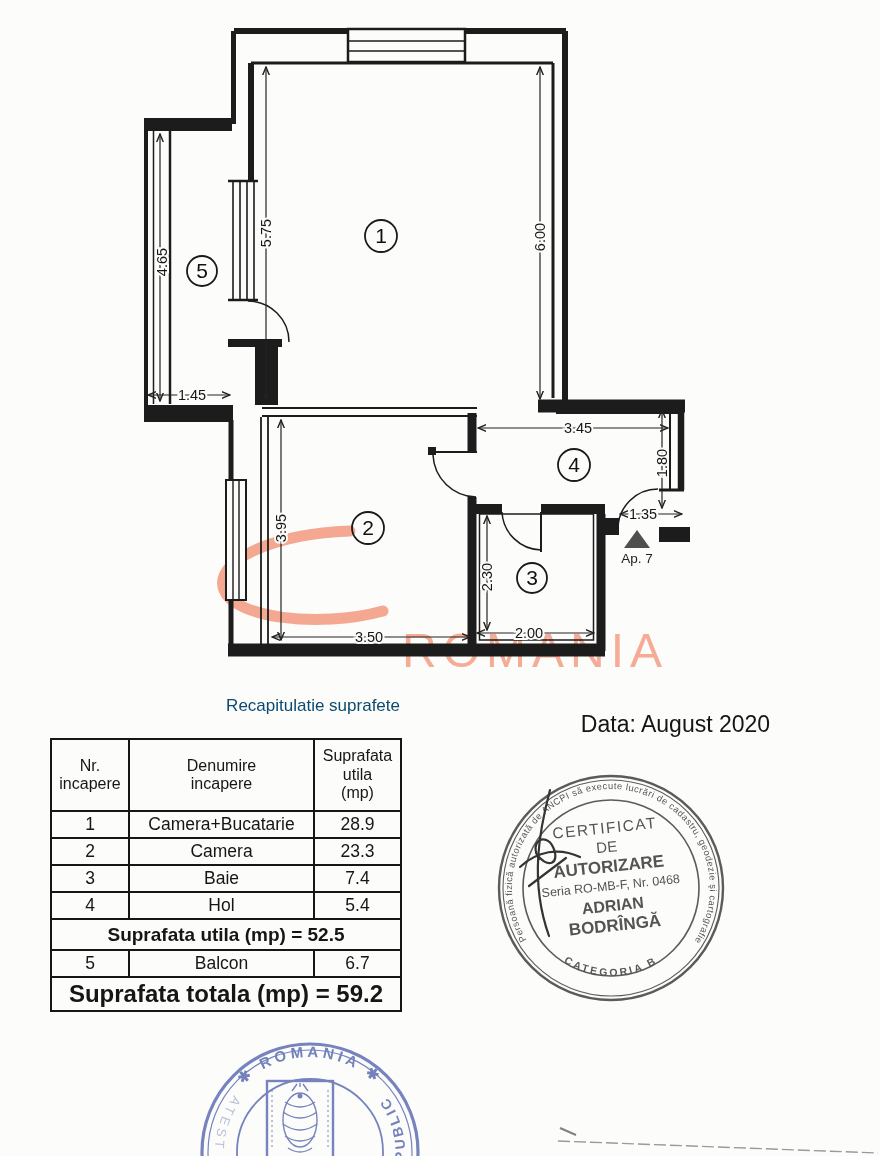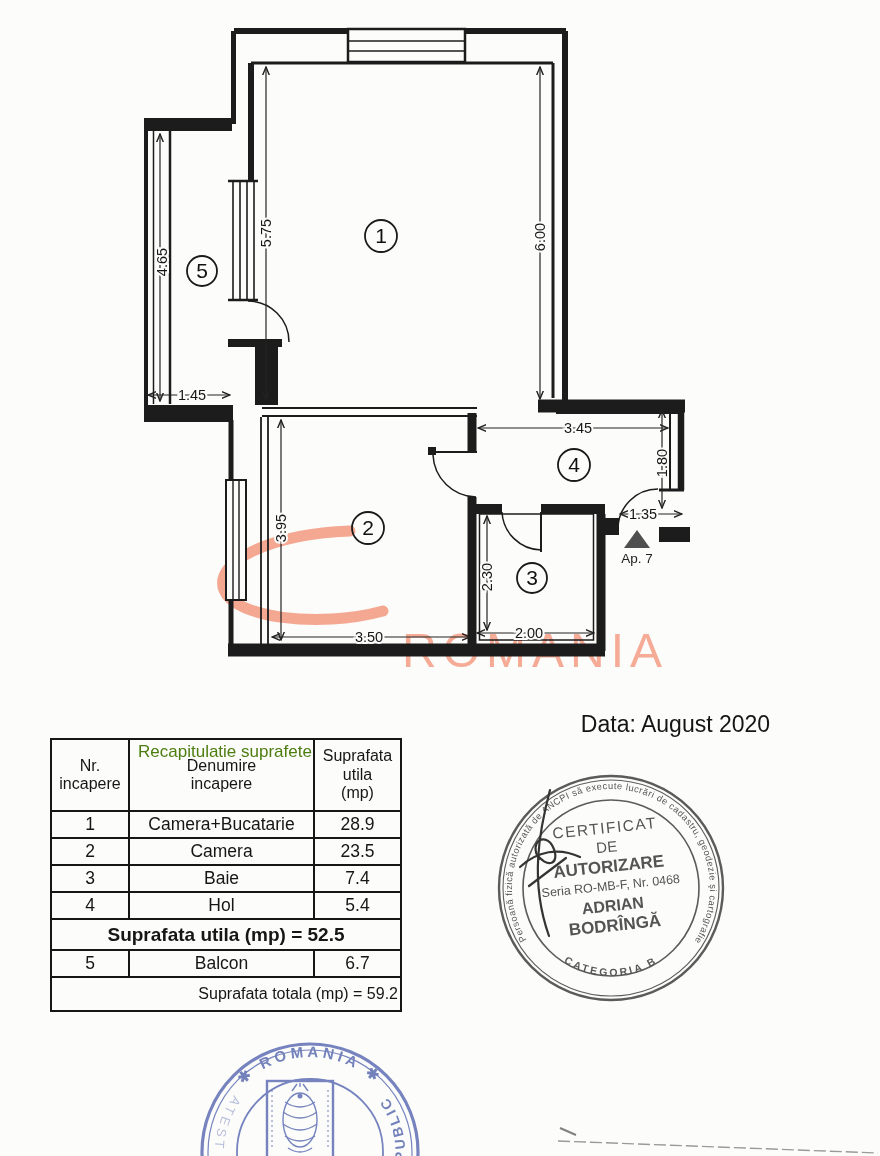--- a/index.html
+++ b/index.html
@@ -4,34 +4,34 @@
 <style>
   html,body{margin:0;padding:0;background:#e8e8e8;}
   .page{
     position:relative;width:880px;height:1156px;margin:0 auto;
     background:#fcfcfb;overflow:hidden;
     font-family:"Liberation Sans",sans-serif;color:#1b1b1b;
   }
   .plan-svg{position:absolute;left:0;top:0;}
   
   .recap-title{
-    position:absolute;left:50px;top:742px;width:350px;
-    text-align:center;font-size:17px;color:#4d7c0f;
+    position:absolute;left:50px;top:696px;width:350px;
+    text-align:right;font-size:17px;color:#0c4a6e;
   }
   .recap-wrap{position:absolute;left:50px;top:738px;}
   table.recap{border-collapse:collapse;table-layout:fixed;width:350px;background:transparent;border-radius:24px;}
   table.recap td,table.recap th{
     border:2px solid #161616;text-align:center;vertical-align:middle;
     padding:0 2px;color:#161616;font-weight:400;overflow:hidden;
   }
   table.recap th{height:70px;font-size:16px;line-height:1.15;}
   table.recap td{height:25px;font-size:17.5px;}
   .hdr{white-space:pre-line;}
   tr.sub td{height:29px;font-size:19px;font-weight:700;margin-top:45px;}
-  tr.tot td{height:32px;font-size:16px;font-weight:400;text-align:right;}
+  tr.tot td{height:32px;font-size:24px;font-weight:700;}
   
   .info{
     position:absolute;left:483px;top:707px;width:385px;
     text-align:center;font-size:23px;line-height:34px;color:#151515;
   }
   .info div{white-space:pre;}
   
   .dl{font-size:14.5px;fill:#161616;stroke:#fcfcfb;stroke-width:4px;paint-order:stroke;text-anchor:middle;font-family:"Liberation Sans",sans-serif;}
   .rn{font-size:21px;fill:#111;text-anchor:middle;font-family:"Liberation Sans",sans-serif;}
   .stamp-c{fill:#424242;text-anchor:middle;font-family:"Liberation Sans",sans-serif;}
@@ -249,21 +249,21 @@
             </th>
       </tr>
       <tr>
         <td>1</td>
         <td>Camera+Bucatarie</td>
         <td>28.9</td>
       </tr>
       <tr>
         <td>2</td>
         <td>Camera</td>
-        <td>23.5</td>
+        <td>23.3</td>
       </tr>
       <tr>
         <td>3</td>
         <td>Baie</td>
         <td>7.4</td>
       </tr>
       <tr>
         <td>4</td>
         <td>Hol</td>
         <td>5.4</td>

